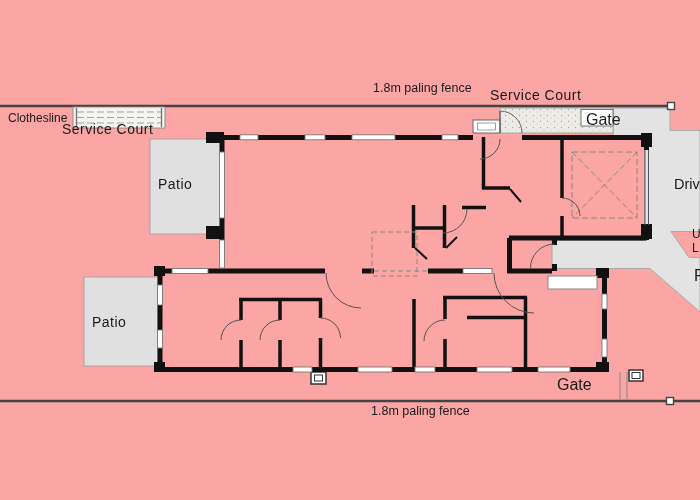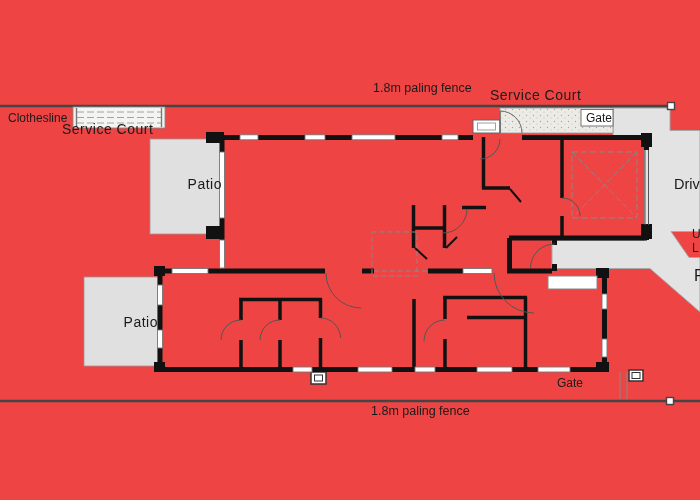--- a/index.html
+++ b/index.html
@@ -1,28 +1,28 @@
 <!DOCTYPE html>
 <html><head>
 <meta charset="utf-8">
 <style>
   html,body{margin:0;padding:0;background:#fff;}
   #canvas{
-    position:relative;width:700px;height:500px;background:#ef4444;
+    position:relative;width:700px;height:500px;background:#fca5a5;
     overflow:hidden;font-family:"Liberation Sans", sans-serif;color:#1a1a1a;text-decoration:underline;
   }
   .lbl{position:absolute;white-space:nowrap;color:#1a1a1a;line-height:1;}
   .lbl-big{font-size:14px;letter-spacing:.5px;}
   .lbl-med{font-size:12.5px;}
   .lbl-sm{font-size:12px;}
   .lbl-drive{font-size:14.5px;}
-  .lbl-gate{font-size:12px;}
+  .lbl-gate{font-size:16px;}
   .lbl-frag{font-size:12px;}
   .lbl-frag3{font-size:16px;}
-  .center{text-align:right;}
+  .center{text-align:left;margin-left:8px;}
   svg{position:absolute;left:0;top:0;}
 </style>
 </head>
 <body>
 
 <div id="canvas">
 
   <svg width="700" height="500" viewBox="0 0 700 500">
     <defs>
       <pattern id="stipple" width="7" height="6" patternUnits="userSpaceOnUse">

